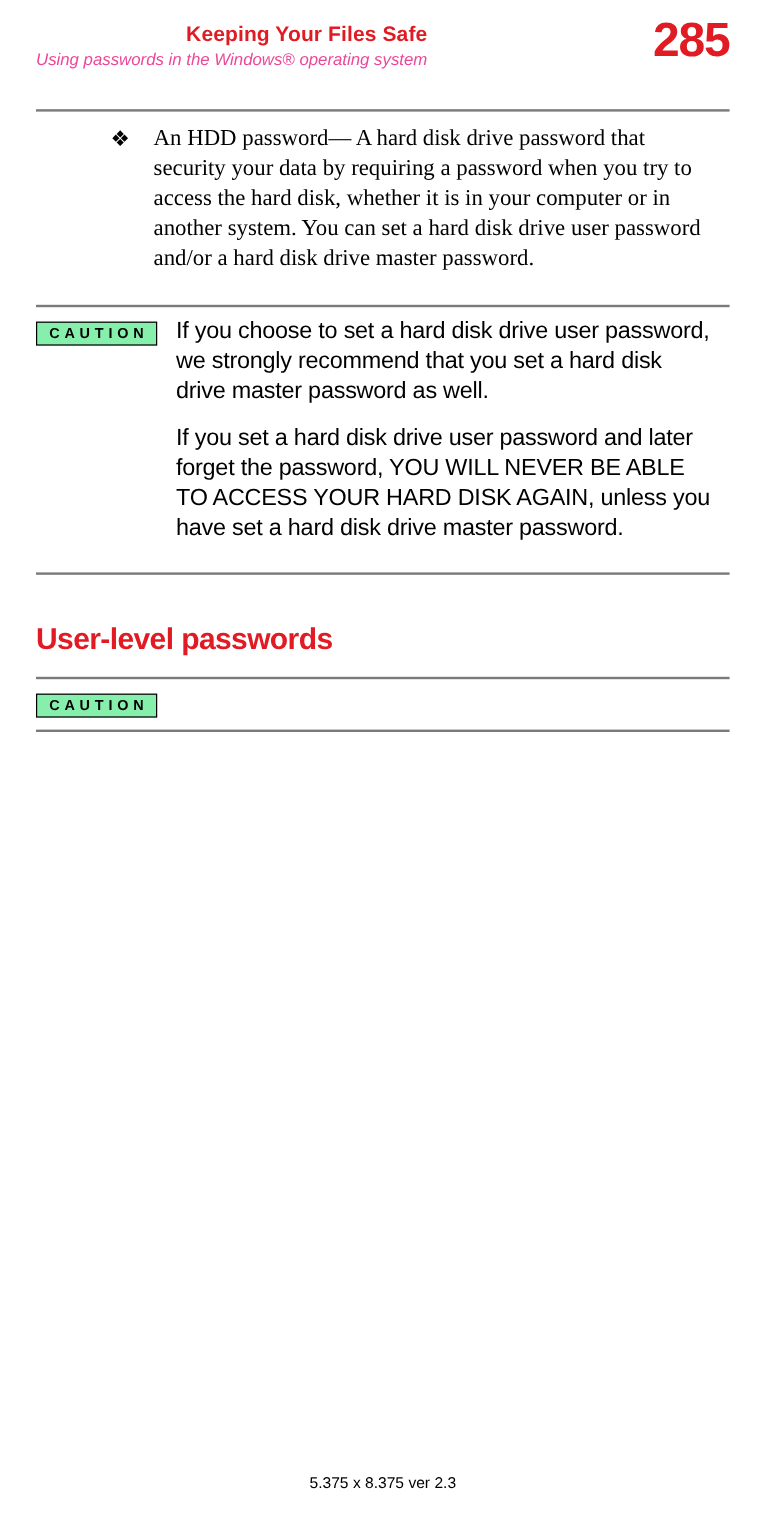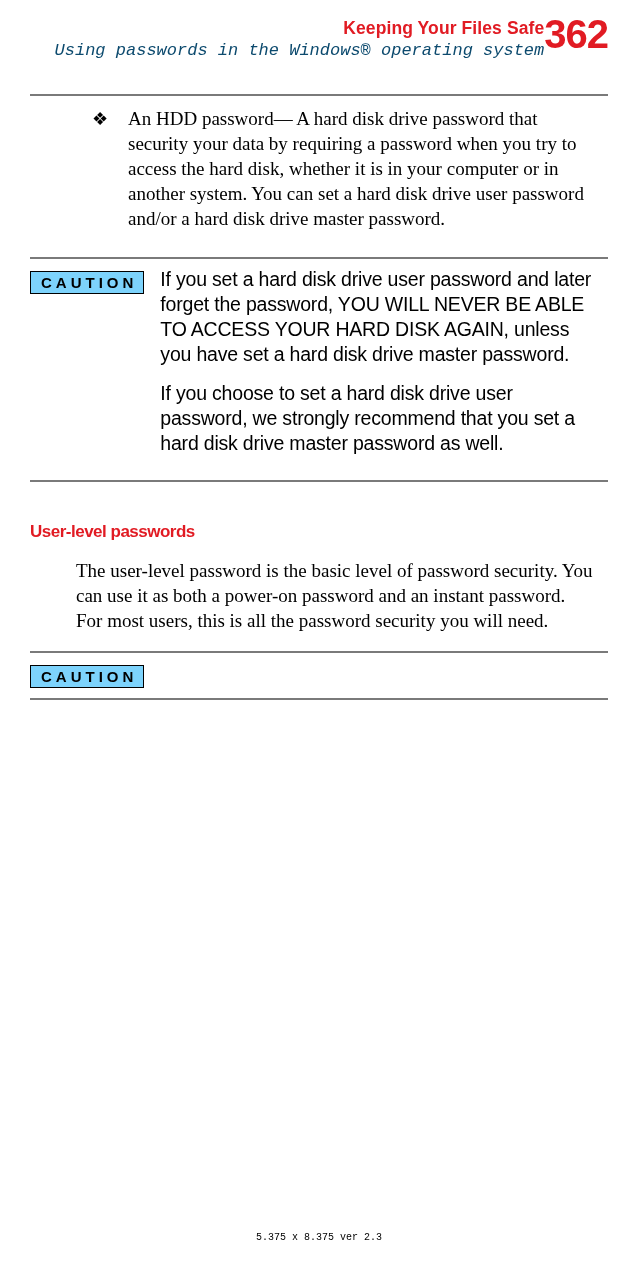--- a/index.html
+++ b/index.html
@@ -13,40 +13,40 @@
       position: relative;
     }
     .page {
       box-sizing: border-box;
       padding: 14px 30px 0 30px;
       position: relative;
       height: 1271px;
     }
     .header {
       display: flex;
-      justify-content: flex-end;
+      justify-content: space-between;
       align-items: flex-start;
       margin-bottom: 6px;
     }
     .header-text {
       text-align: right;
       padding-top: 4px;
     }
     .header-title {
       font-family: Arial, Helvetica, sans-serif;
       font-weight: 700;
       color: #e11b23;
       font-size: 17.5px;
       letter-spacing: 0.1px;
     }
     .header-sub {
-      font-family: Liberation Mono, monospace;
+      font-family: Liberation Sans, sans-serif;
       font-style: italic;
-      font-size: 17px;
-      color: #0c4a6e;
+      font-size: 14px;
+      color: #ec4899;
       margin-top: 2px;
     }
     .page-number {
       font-family: Arial, Helvetica, sans-serif;
       font-weight: 700;
       color: #e11b23;
       font-size: 40px;
       line-height: 1;
       letter-spacing: -1px;
     }
@@ -69,25 +69,25 @@
       top: 2px;
       font-size: 18px;
     }
     .caution-block {
       display: flex;
       align-items: flex-start;
       gap: 16px;
       margin: 0 12px 0 0;
     }
     .caution-badge {
-      background: #7dd3fc;
+      background: #86efac;
       border: 1px solid #000;
       font-family: Arial, Helvetica, sans-serif;
       font-weight: 700;
-      font-size: 15px;
+      font-size: 12px;
       letter-spacing: 4px;
       padding: 2px 6px 2px 10px;
       margin-top: 4px;
       white-space: nowrap;
       flex: 0 0 auto;
     }
     .caution-text {
       font-family: "Helvetica Neue", Helvetica, Arial, sans-serif;
       font-weight: 300;
       font-stretch: condensed;
@@ -104,80 +104,79 @@
       border-top: 2.5px solid #7a7a7a;
       margin: 10px 0 0 0;
     }
     .section {
       margin-top: 34px;
     }
     .section-title {
       font-family: "Helvetica Neue", Helvetica, Arial, sans-serif;
       font-weight: 700;
       font-stretch: condensed;
-      font-size: 17px;
+      font-size: 25px;
       color: #e11b23;
       margin: 40px 0 16px 0;
       letter-spacing: -0.5px;
     }
     .body-text {
       font-size: 19px;
       line-height: 1.32;
       margin: 0 12px 18px 46px;
     }
     .pre-caution-rule {
       border: 0;
       border-top: 2.5px solid #7a7a7a;
       margin: 14px 0 8px 0;
     }
     .footer {
       position: absolute;
       bottom: 28px;
       left: 0;
       right: 0;
       text-align: center;
-      font-size: 10px;
-      font-family: Liberation Mono, monospace;
+      font-size: 13px;
+      font-family: Liberation Sans, sans-serif;
     }
   </style>
 </head>
 <body>
 
 <div class="page">
 
   <div class="header">
     <div class="header-text">
       <div class="header-title">Keeping Your Files Safe</div>
       <div class="header-sub">Using passwords in the Windows® operating system</div>
     </div>
-    <div class="page-number">362</div>
+    <div class="page-number">285</div>
   </div>
 
   <hr class="rule">
 
   <div class="bullet-block">
     <span class="bullet-icon">❖</span>
     <span>An HDD password— A hard disk drive password that security your data by requiring a password when you try to access the hard disk, whether it is in your computer or in another system. You can set a hard disk drive user password and/or a hard disk drive master password.</span>
   </div>
 
   <hr class="pre-caution-rule">
 
   <div class="caution-block">
     <div class="caution-badge">CAUTION</div>
     <div class="caution-text">
+      <p class="caution-para">If you choose to set a hard disk drive user password, we strongly recommend that you set a hard disk drive master password as well.</p>
       <p class="caution-para">If you set a hard disk drive user password and later forget the password, YOU WILL NEVER BE ABLE TO ACCESS YOUR HARD DISK AGAIN, unless you have set a hard disk drive master password.</p>
-      <p class="caution-para">If you choose to set a hard disk drive user password, we strongly recommend that you set a hard disk drive master password as well.</p>
     </div>
   </div>
 
   <hr class="caution-rule">
 
   <div class="section">
     <h2 class="section-title">User-level passwords</h2>
-    <p class="body-text">The user-level password is the basic level of password security. You can use it as both a power-on password and an instant password. For most users, this is all the password security you will need.</p>
   </div>
 
   <hr class="pre-caution-rule">
 
   <div class="caution-block">
     <div class="caution-badge">CAUTION</div>
   </div>
 
   <hr class="caution-rule">
 

